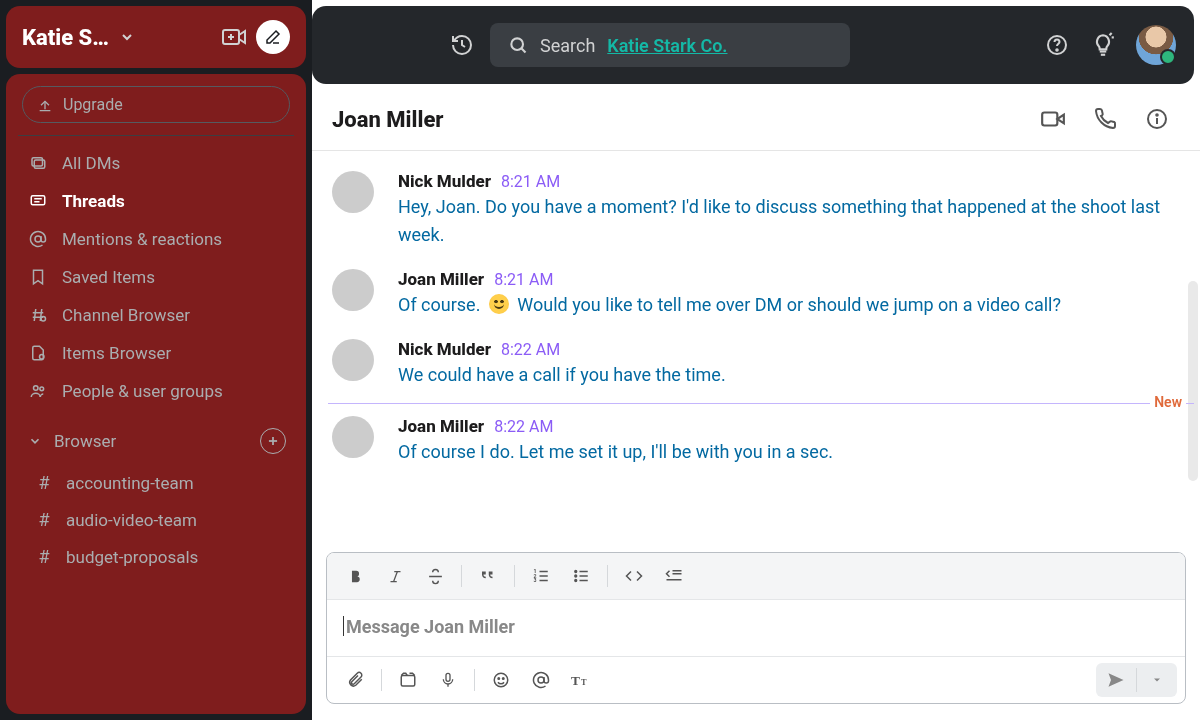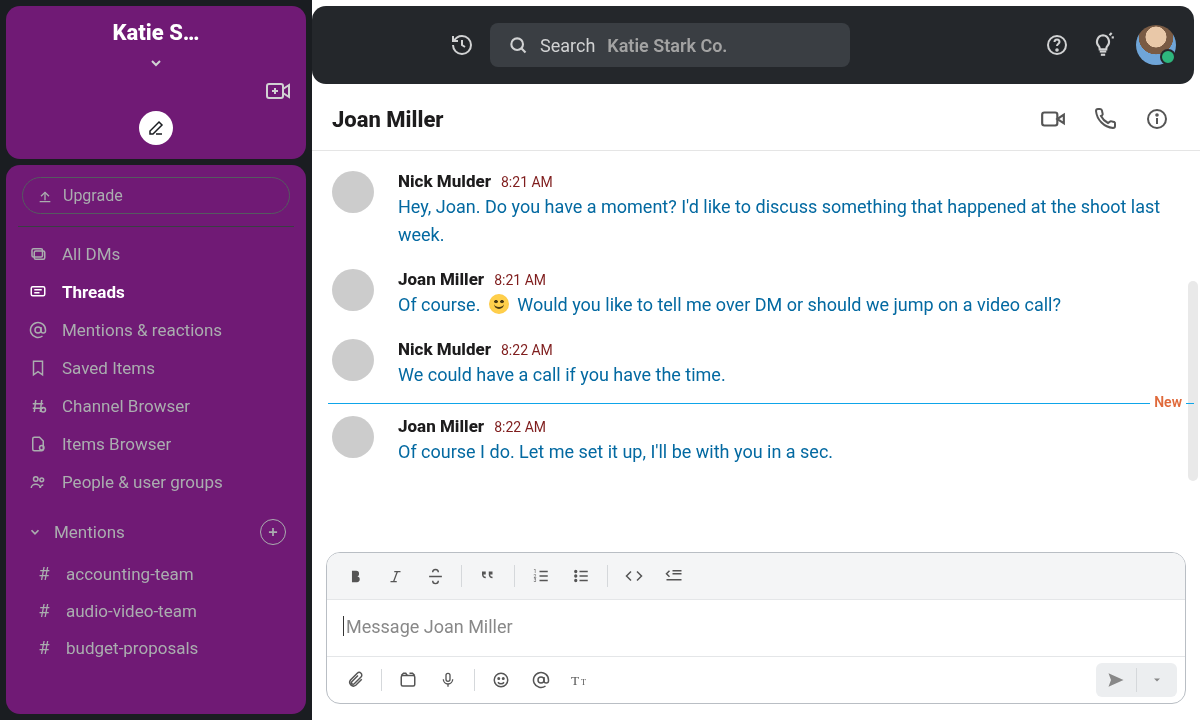--- a/index.html
+++ b/index.html
@@ -19,23 +19,22 @@
   
   .sidebar {
     width: 312px;
     background: #1a1d21;
     display: flex;
     flex-direction: column;
     padding: 6px;
     gap: 6px;
   }
   .panel {
-    background: #701a75;
+    background: #7f1d1d;
     border-radius: 14px;
-    flex-direction: column;
   }
   .ws-header {
     display: flex;
     align-items: center;
     padding: 14px 16px;
     gap: 10px;
   }
   .ws-name {
     font-size: 22px;
     font-weight: 800;
@@ -134,21 +133,21 @@
     background:#3a3e43;
     border-radius: 8px;
     height:44px;
     display:flex;align-items:center;gap:12px;
     padding:0 18px;
     flex:0 0 360px;
     color:#d1d2d3;
     font-size:18px;
   }
   .search-pill .q-label { color:#d1d2d3; }
-  .search-pill .q-context { color:#a3a3a3; font-weight:600; }
+  .search-pill .q-context { color:#14b8a6; font-weight:600;text-decoration:underline; }
   .topbar-right {
     margin-left:auto;
     display:flex;align-items:center;gap:20px;
     color:#d1d2d3;
   }
   .topbar-right .ic {width:26px;height:26px;display:flex;align-items:center;justify-content:center;}
   .avatar-top {
     width:40px;height:40px;border-radius:50%;
     background: radial-gradient(circle at 50% 30%, #e9c8a8 0 30%, #7a5b44 31% 50%, #6fa5d8 51% 100%);
     position:relative;
@@ -186,60 +185,61 @@
   }
   .av-nick {
     background: radial-gradient(circle at 50% 30%, #e9c8a8 0 30%, #7a5b44 31% 50%, #78a9d6 51% 100%);
   }
   .av-joan {
     background: radial-gradient(circle at 50% 30%, #f1d3bd 0 30%, #7b4a2f 31% 55%, #5a3e5a 56% 100%);
   }
   .msg-body { flex:1; min-width:0; }
   .msg-meta { display:flex;gap:10px;align-items:baseline;}
   .msg-author { font-weight:800; font-size:17px; }
-  .msg-time { color:#7f1d1d; font-size:14px; }
+  .msg-time { color:#8b5cf6; font-size:16px; }
   .msg-text { font-size:18px; line-height:1.55; color:#0369a1; margin-top:2px;}
   .emoji-slight-smile {
     display:inline-block;width:20px;height:20px;vertical-align:-3px;
     border-radius:50%;
     background: radial-gradient(circle at 35% 38%, #4b3a12 0 1.5px, transparent 2px),
                 radial-gradient(circle at 65% 38%, #4b3a12 0 1.5px, transparent 2px),
                 radial-gradient(circle, #ffcf4b 0 60%, #f7b733 100%);
     position:relative;
     margin:0 4px;
   }
   .emoji-slight-smile::after{
     content:"";position:absolute;left:25%;right:25%;bottom:22%;
     height:5px;border-bottom:2px solid #4b3a12;border-radius:0 0 10px 10px;
   }
 
   
   .new-divider {
     position:relative;
     height:1px;
-    background:#0ea5e9;
+    background:#c4b5fd;
     margin:4px 0 2px 0;
   }
   .new-divider .label {
     position:absolute;right:8px;top:-9px;
     color:#e06a3b;font-size:14px;font-weight:600;background:#fff;padding:0 4px;
   }
 
   
   .scroll-stub {
     position:absolute;right:2px;top:130px;width:10px;height:200px;
     background:#e9e9e9;border-radius:6px;
   }
 
   
   .composer-wrap { padding: 6px 14px 16px; }
   .composer {
     border:1px solid #b9bec4;
-    border-radius:14px;
+    border-radius:8px;
     overflow:hidden;
+    font-weight:bold;
   }
   .cmp-row {
     display:flex;align-items:center;gap:0;
     padding:6px 8px;
     color:#555;
   }
   .cmp-top { background:#f4f5f6; border-bottom:1px solid #e4e6e8;}
   .cmp-bottom { border-top:1px solid #e4e6e8;}
   .cmp-btn {
     width:40px;height:34px;display:flex;align-items:center;justify-content:center;
@@ -373,21 +373,21 @@
         </span>
         <span>People &amp; user groups</span>
       </div>
 
       <div class="section-header">
         <span class="chev">
           <svg width="14" height="14" viewBox="0 0 24 24" fill="none" stroke="currentColor" stroke-width="3">
               <polyline points="6 9 12 15 18 9"></polyline>
             </svg>
         </span>
-        <span>Mentions</span>
+        <span>Browser</span>
         <span class="add-btn">
           <svg width="14" height="14" viewBox="0 0 24 24" fill="none" stroke="currentColor" stroke-width="3">
               <line x1="12" y1="5" x2="12" y2="19"></line>
               <line x1="5" y1="12" x2="19" y2="12"></line>
             </svg>
         </span>
       </div>
       <div class="channel-item">
         <span class="hash">#</span>
         <span>accounting-team</span>

